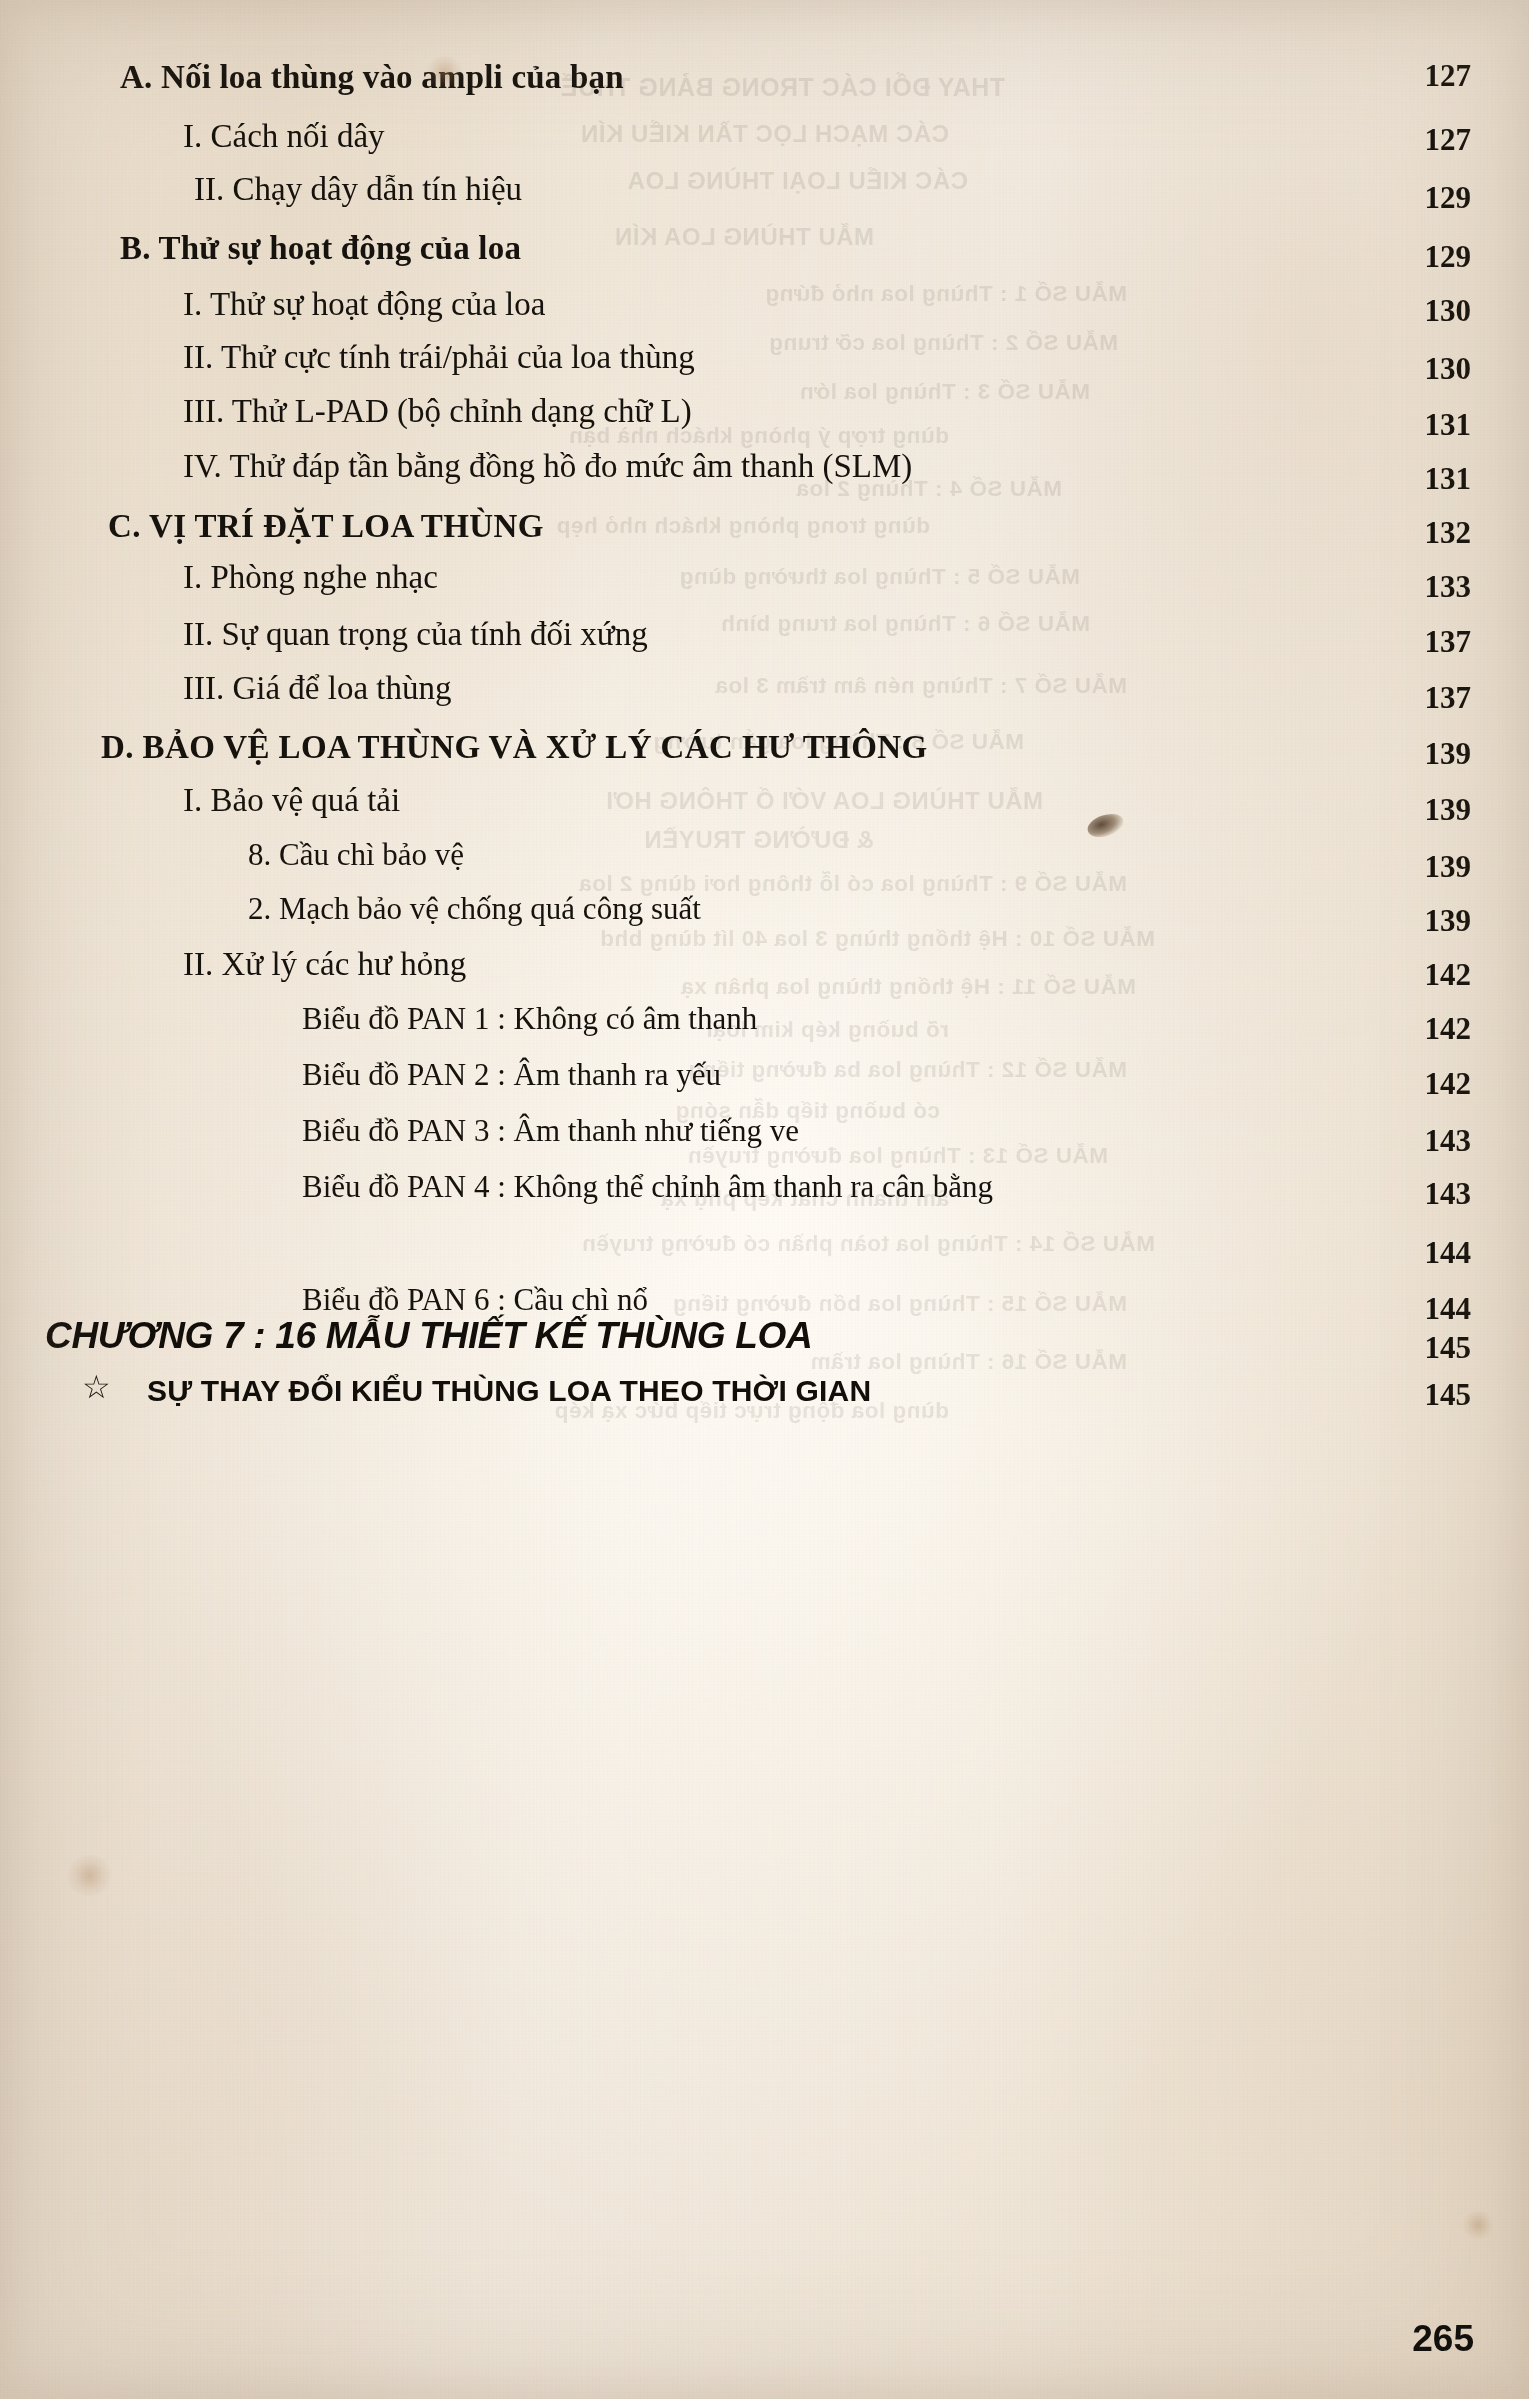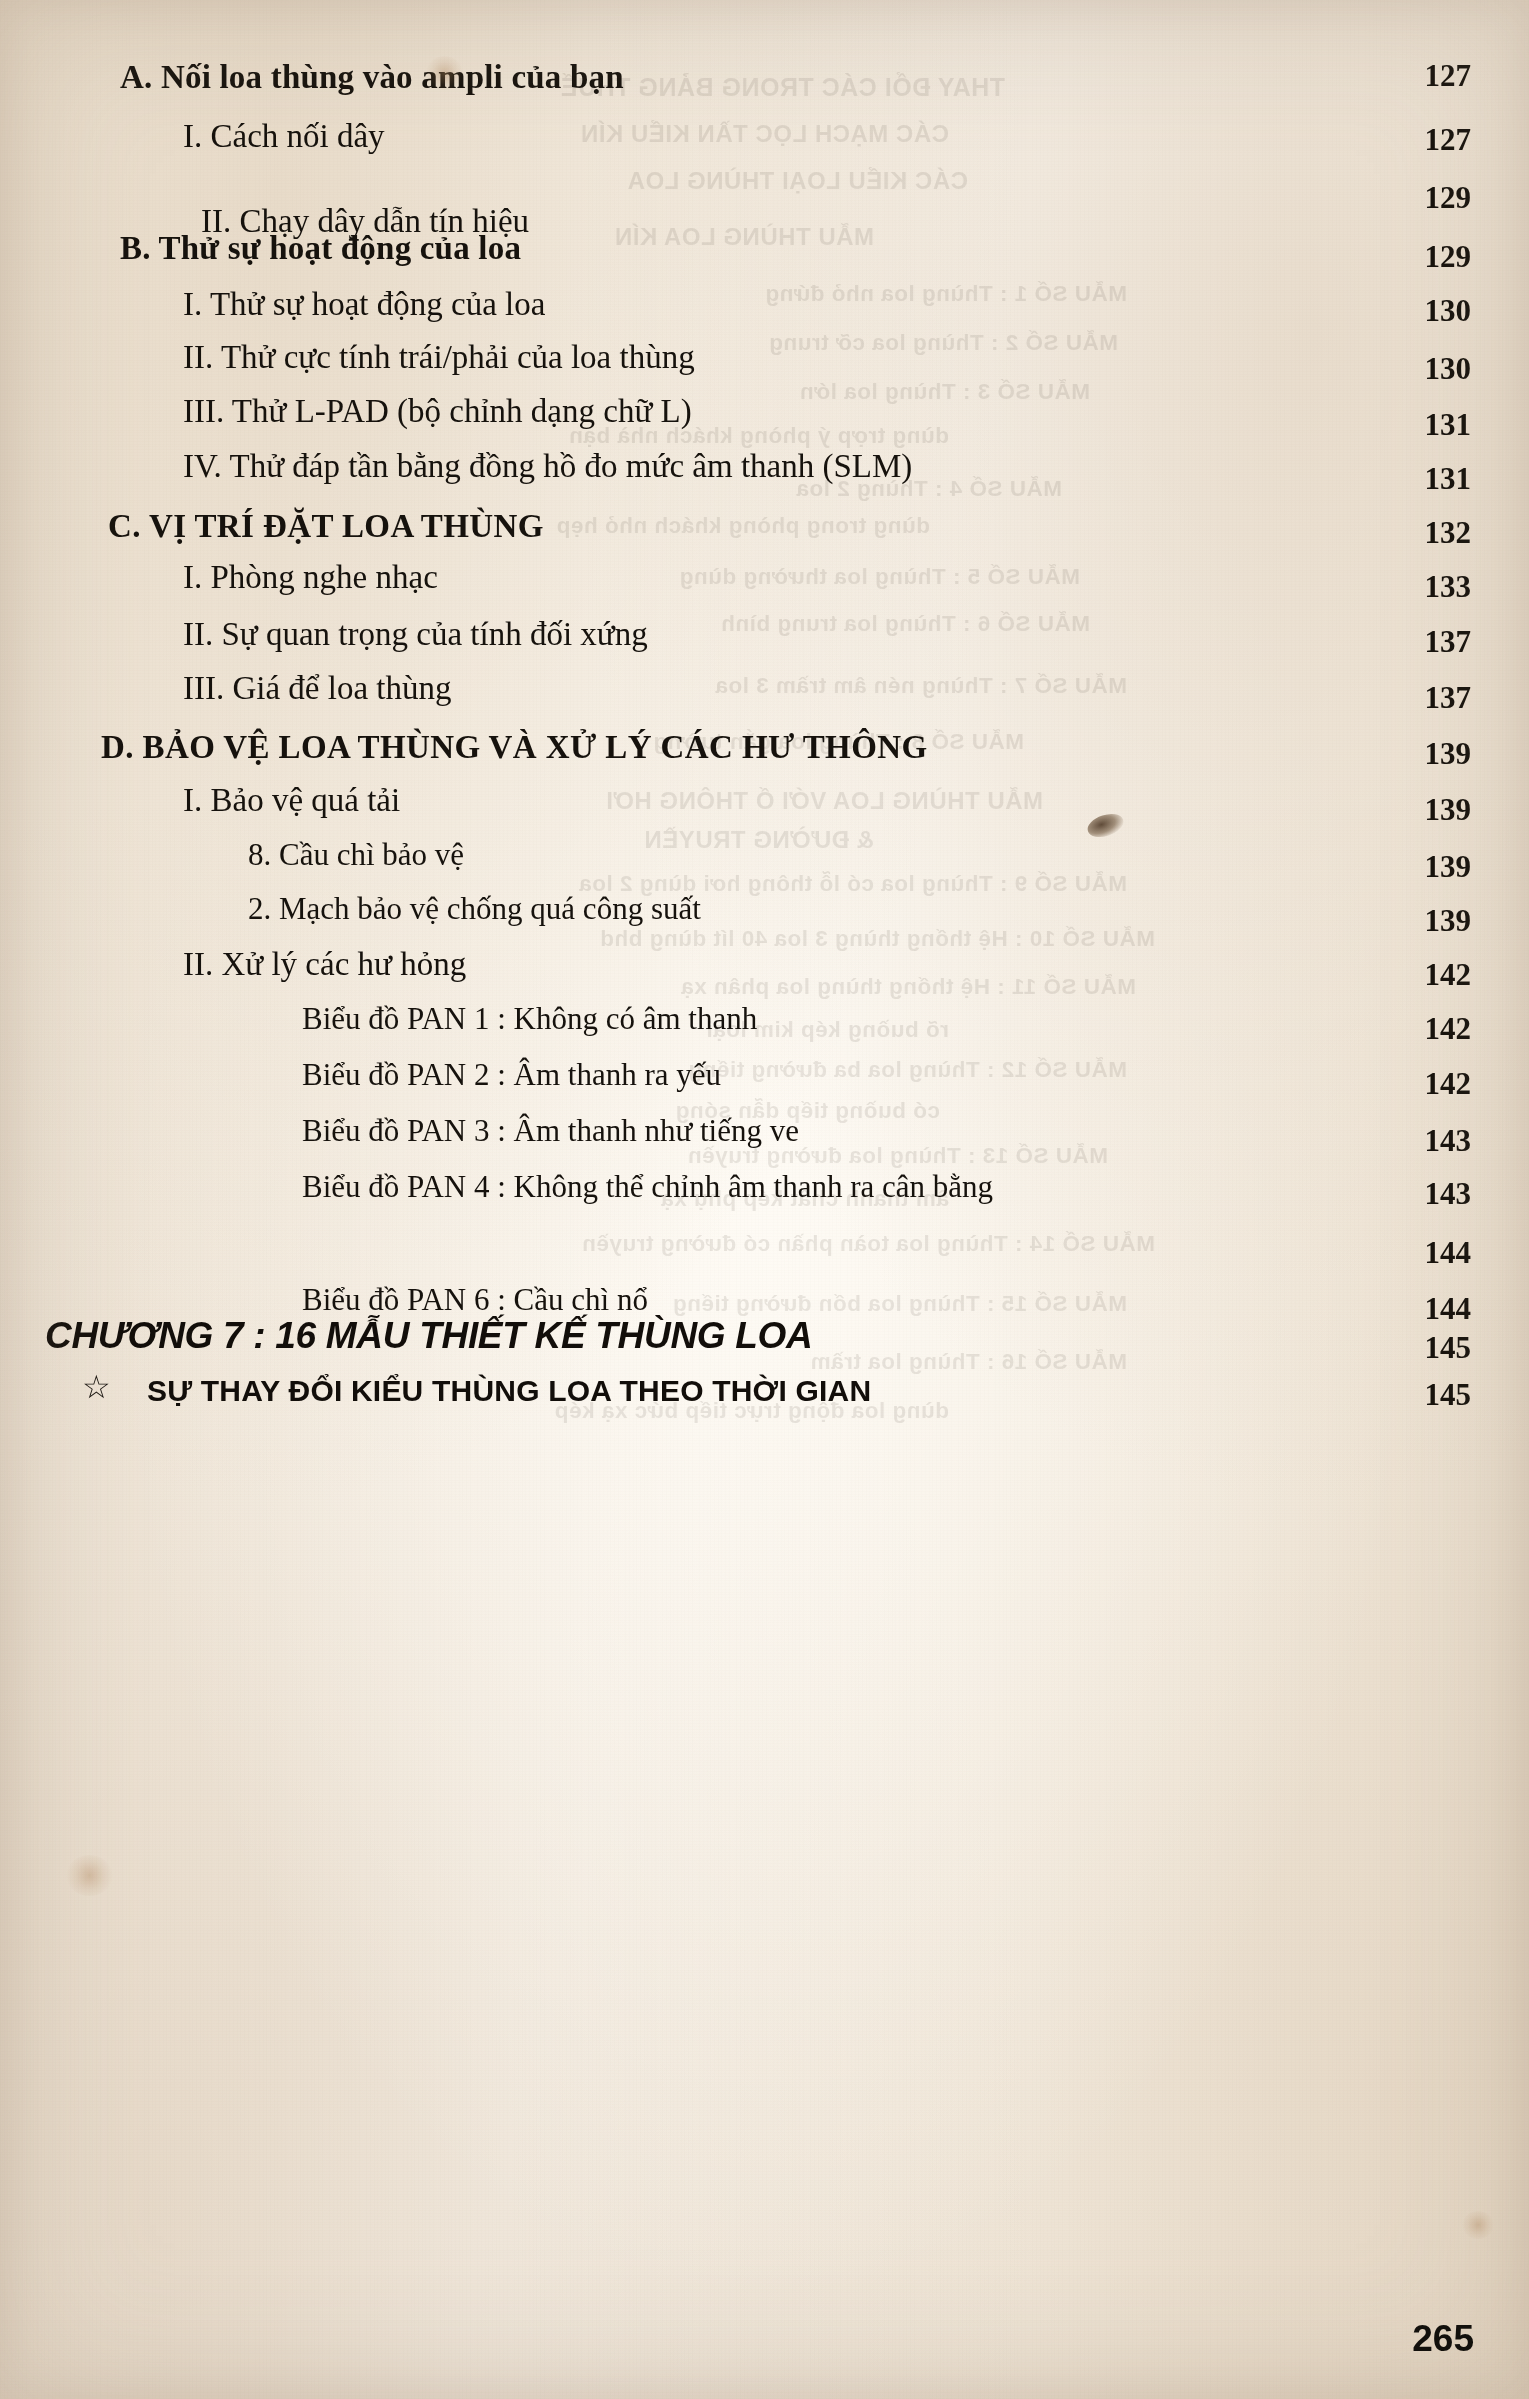--- a/index.html
+++ b/index.html
@@ -207,21 +207,21 @@
     <div class="row lvl-a" style="left:120px; top:59px;">
       <span class="txt">A. Nối loa thùng vào ampli của bạn</span>
     </div>
     <div class="pg" style="left:1359px; top:58px;">127</div>
 
     <div class="row lvl-r" style="left:183px; top:118px;">
       <span class="txt">I. Cách nối dây</span>
     </div>
     <div class="pg" style="left:1359px; top:122px;">127</div>
 
-    <div class="row lvl-r" style="left:201px; top:171px;margin-top:32px;">
+    <div class="row lvl-r" style="left:194px; top:171px;">
       <span class="txt">II. Chạy dây dẫn tín hiệu</span>
     </div>
     <div class="pg" style="left:1359px; top:180px;">129</div>
 
     <div class="row lvl-a" style="left:120px; top:230px;">
       <span class="txt">B. Thử sự hoạt động của loa</span>
     </div>
     <div class="pg" style="left:1359px; top:239px;">129</div>
 
     <div class="row lvl-r" style="left:183px; top:286px;">

